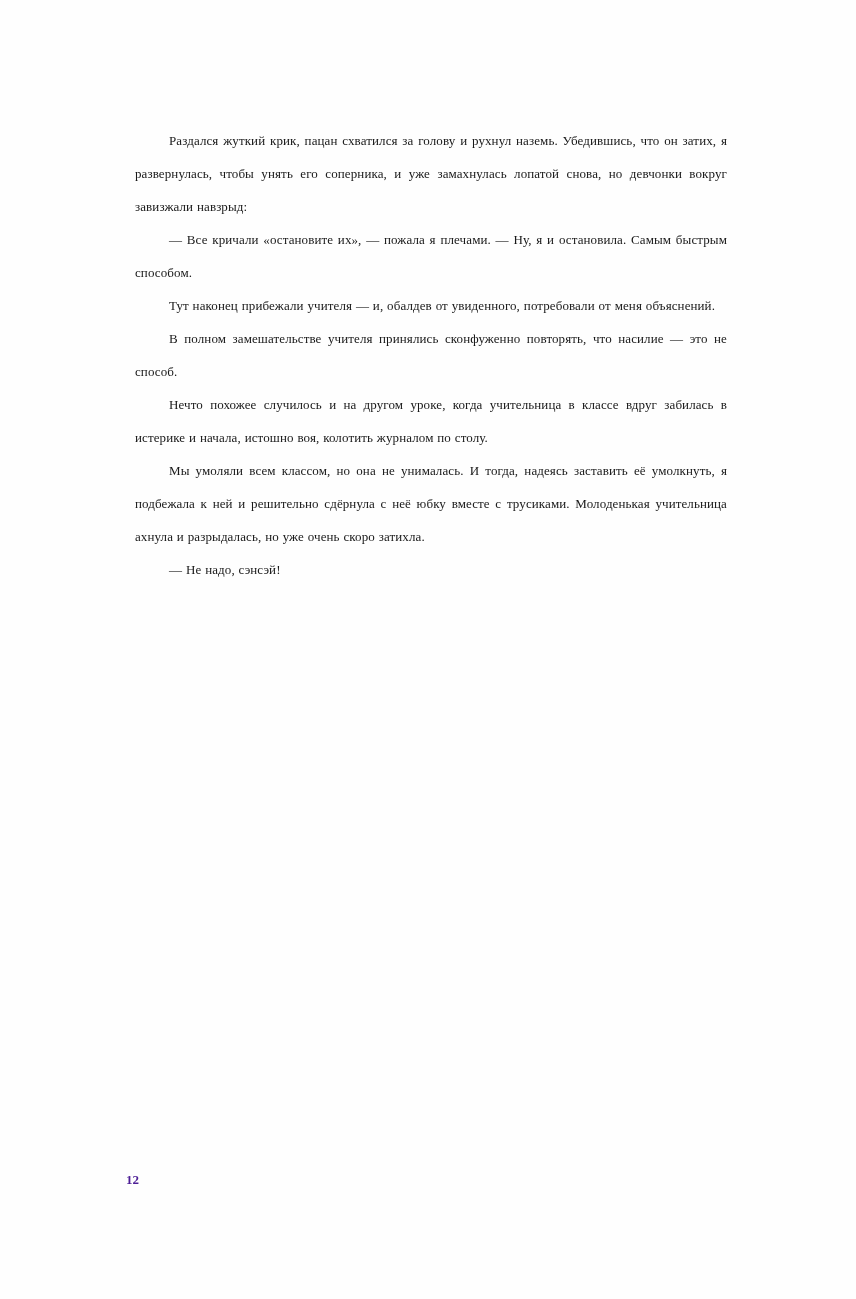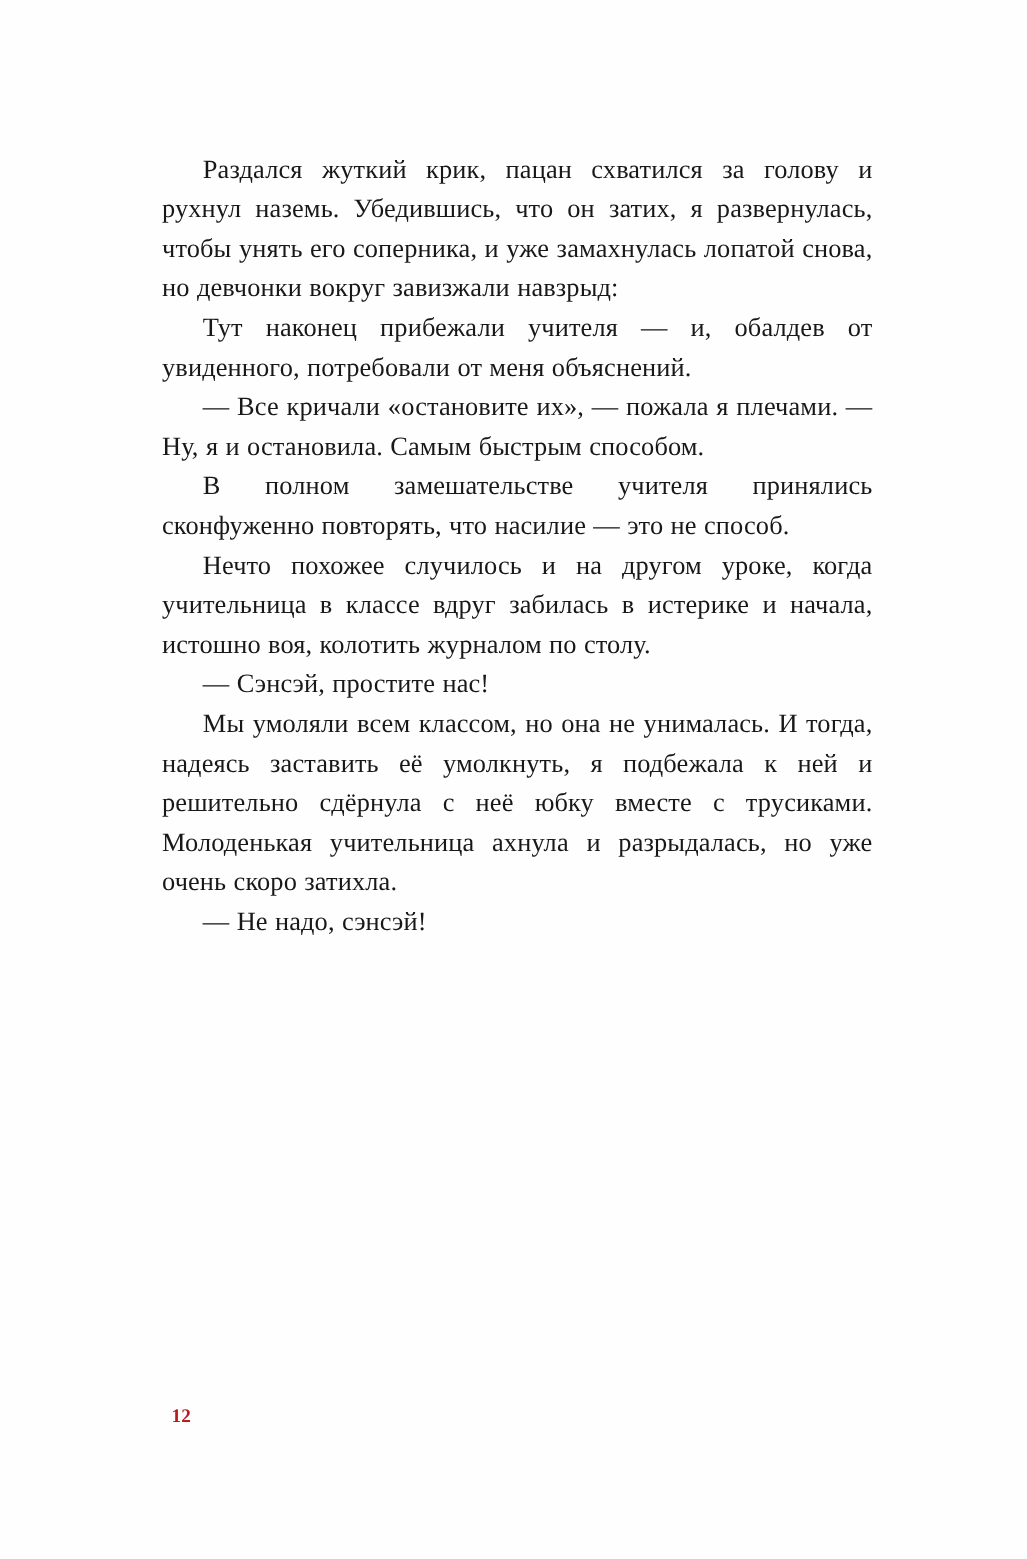--- a/index.html
+++ b/index.html
@@ -17,47 +17,46 @@
     color: #181818;
   }
   .text-block {
     position: absolute;
     left: 135px;
     top: 124px;
     width: 592px;
   }
   .text-block p {
     margin: 0;
-    font-size: 22px;
+    font-size: 13px;
     line-height: 33px;
     text-align: justify;
     text-indent: 34px;
     letter-spacing: 0.1px;
     word-spacing: 0.5px;
     hyphens: auto;
     -webkit-hyphens: auto;
   }
   .page-number {
     position: absolute;
-    left: 143px;
+    left: 126px;
     top: 1172px;
-    font-size: 16px;
+    font-size: 13px;
     font-weight: bold;
-    color: #b91c1c;
+    color: #4c1d95;
     font-family: "Liberation Serif", "DejaVu Serif", serif;
   }
 </style>
 </head>
 <body>
 
 <div class="page">
   <div class="text-block">
     <p>Раздался жуткий крик, пацан схватился за голову и рухнул наземь. Убедившись, что он затих, я развернулась, чтобы унять его соперника, и уже замахнулась лопатой снова, но девчонки вокруг завизжали навзрыд:</p>
+    <p>— Все кричали «остановите их», — пожала я плечами. — Ну, я и остановила. Самым быстрым способом.</p>
     <p>Тут наконец прибежали учителя — и, обалдев от увиденного, потребовали от меня объяснений.</p>
-    <p>— Все кричали «остановите их», — пожала я плечами. — Ну, я и остановила. Самым быстрым способом.</p>
     <p>В полном замешательстве учителя принялись сконфуженно повторять, что насилие — это не способ.</p>
     <p>Нечто похожее случилось и на другом уроке, когда учительница в классе вдруг забилась в истерике и начала, истошно воя, колотить журналом по столу.</p>
-    <p>— Сэнсэй, простите нас!</p>
     <p>Мы умоляли всем классом, но она не унималась. И тогда, надеясь заставить её умолкнуть, я подбежала к ней и решительно сдёрнула с неё юбку вместе с трусиками. Молоденькая учительница ахнула и разрыдалась, но уже очень скоро затихла.</p>
     <p>— Не надо, сэнсэй!</p>
   </div>
   <div class="page-number">12</div>
 </div>
 
 </body></html>

